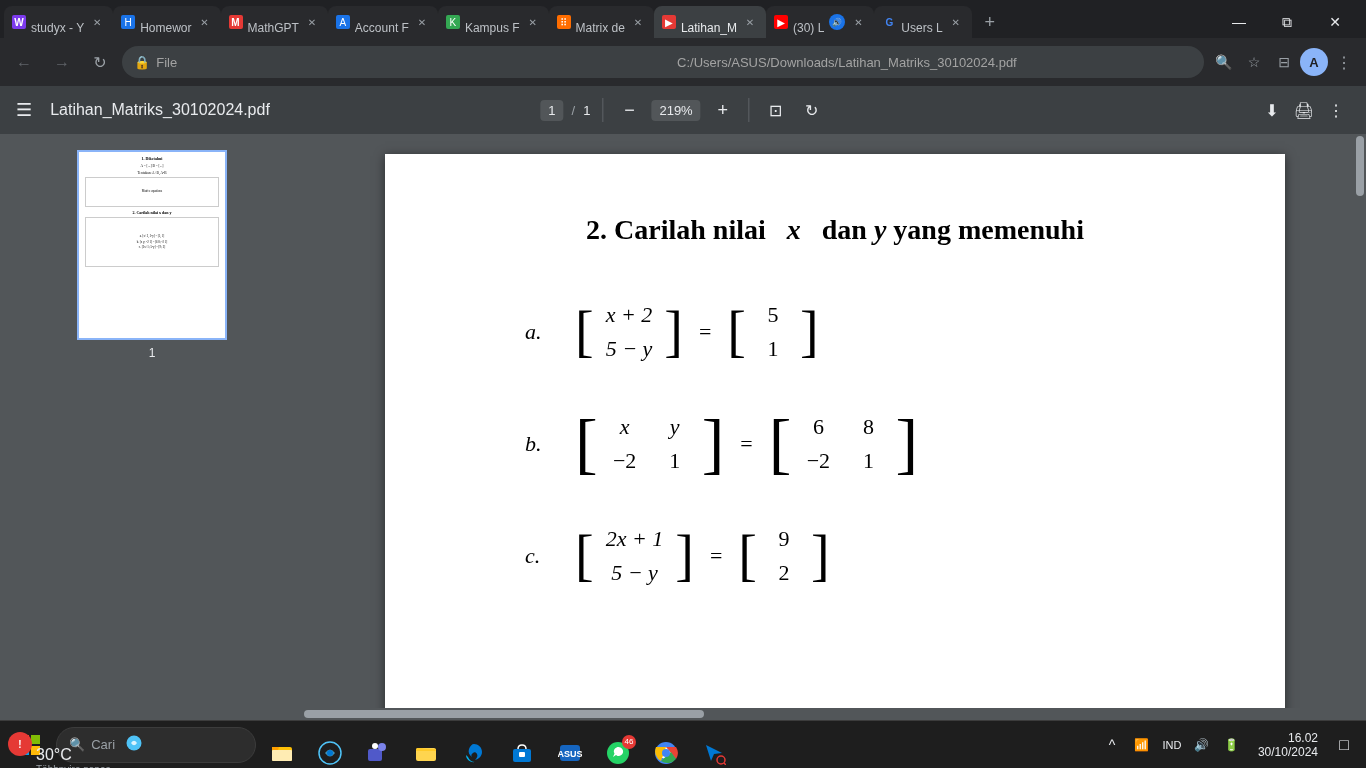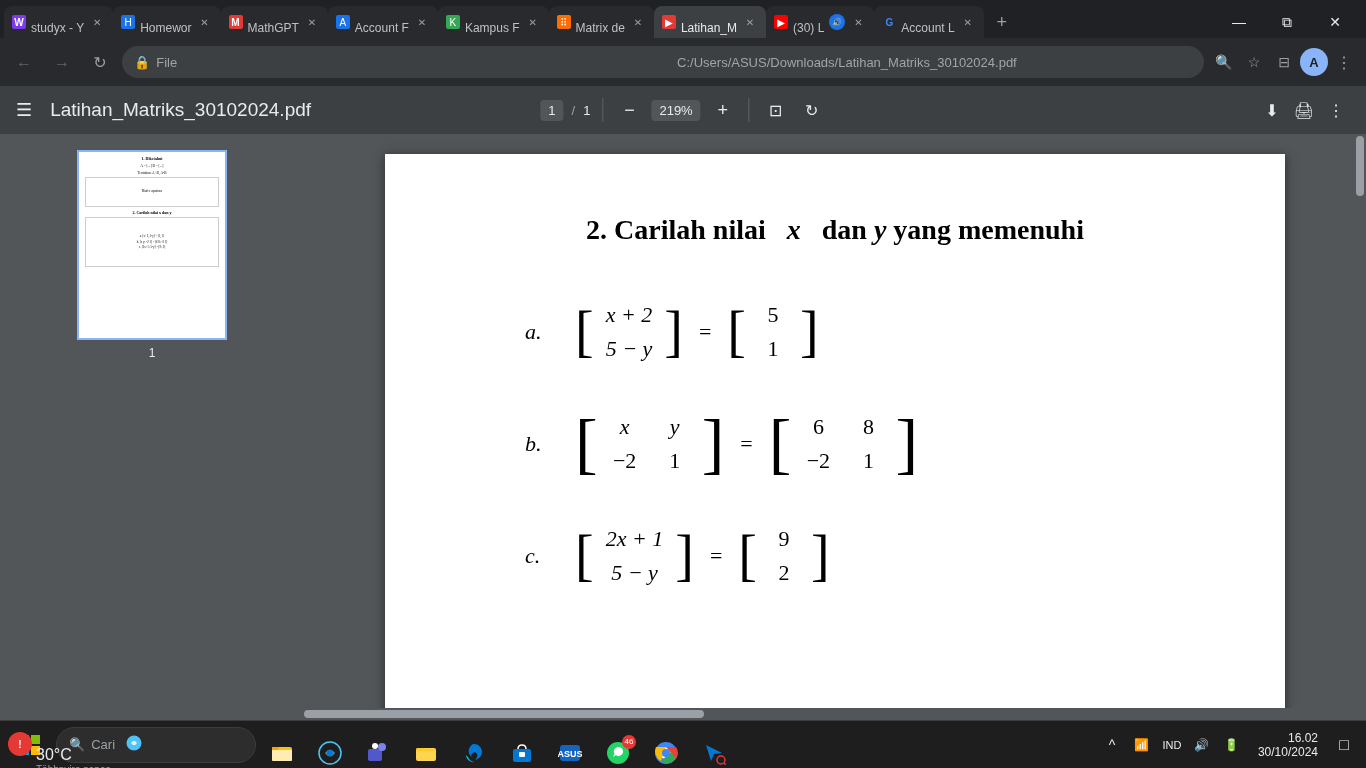--- a/index.html
+++ b/index.html
@@ -28,21 +28,21 @@
     .address-lock { color: #9aa0a6; font-size: 13px; }
     .address-text { color: #a3a3a3; font-size: 13px; flex: 1; }
     .address-icons { display: flex; align-items: center; gap: 2px; }
     .addr-icon { width: 28px; height: 28px; border-radius: 50%; display: flex; align-items: center; justify-content: center; color: #9aa0a6; font-size: 14px; cursor: pointer; }
     .profile-btn { width: 28px; height: 28px; border-radius: 50%; overflow: hidden; cursor: pointer; background: #8ab4f8; display: flex; align-items: center; justify-content: center; font-size: 13px; color: #202124; font-weight: bold; }
     .menu-btn { width: 28px; height: 28px; border-radius: 50%; display: flex; align-items: center; justify-content: center; color: #9aa0a6; font-size: 16px; cursor: pointer; }
 
     
     .pdf-toolbar { display: flex; align-items: center; height: 48px; background: #3c4043; padding: 0 16px; gap: 10px; }
     .hamburger { color: #e8eaed; font-size: 18px; cursor: pointer; margin-right: 8px; }
-    .pdf-title { color: #e8eaed; font-size: 19px; font-weight: 500; flex: 1; }
+    .pdf-title { color: #e8eaed; font-size: 16px; font-weight: 500; flex: 1; }
     .page-input-wrap { display: flex; align-items: center; gap: 4px; background: #525659; border-radius: 4px; padding: 3px 8px; }
     .page-num { color: #e8eaed; font-size: 13px; }
     .page-sep { color: #9aa0a6; font-size: 13px; }
     .pdf-separator { width: 1px; height: 24px; background: #5f6368; margin: 0 4px; }
     .zoom-btn { width: 28px; height: 28px; border-radius: 50%; display: flex; align-items: center; justify-content: center; color: #e8eaed; font-size: 18px; cursor: pointer; }
     .zoom-display { background: #525659; border-radius: 4px; padding: 3px 8px; color: #e8eaed; font-size: 13px; min-width: 48px; text-align: center; }
     .pdf-view-btn { width: 28px; height: 28px; border-radius: 50%; display: flex; align-items: center; justify-content: center; color: #e8eaed; font-size: 16px; cursor: pointer; }
     .pdf-toolbar-right { display: flex; align-items: center; gap: 4px; margin-left: auto; }
 
     
@@ -161,21 +161,21 @@
       <div class="fav-yt tab-favicon">▶</div>
       <span class="tab-title">(30) L</span>
       <div style="width:16px;height:16px;border-radius:50%;background:#1a73e8;display:flex;align-items:center;justify-content:center;">
           <span style="color:white;font-size:8px;">🔊</span>
         </div>
       <span class="tab-close">✕</span>
     </div>
 
     <div class="tab">
       <div class="fav-google tab-favicon">G</div>
-      <span class="tab-title">Account L</span>
+      <span class="tab-title">Users L</span>
       <span class="tab-close">✕</span>
     </div>
 
     <div class="tab-add">+</div>
     <div class="tab-spacer"></div>
 
     <div class="window-controls">
       <div class="win-btn">—</div>
       <div class="win-btn">⧉</div>
       <div class="win-btn close">✕</div>

